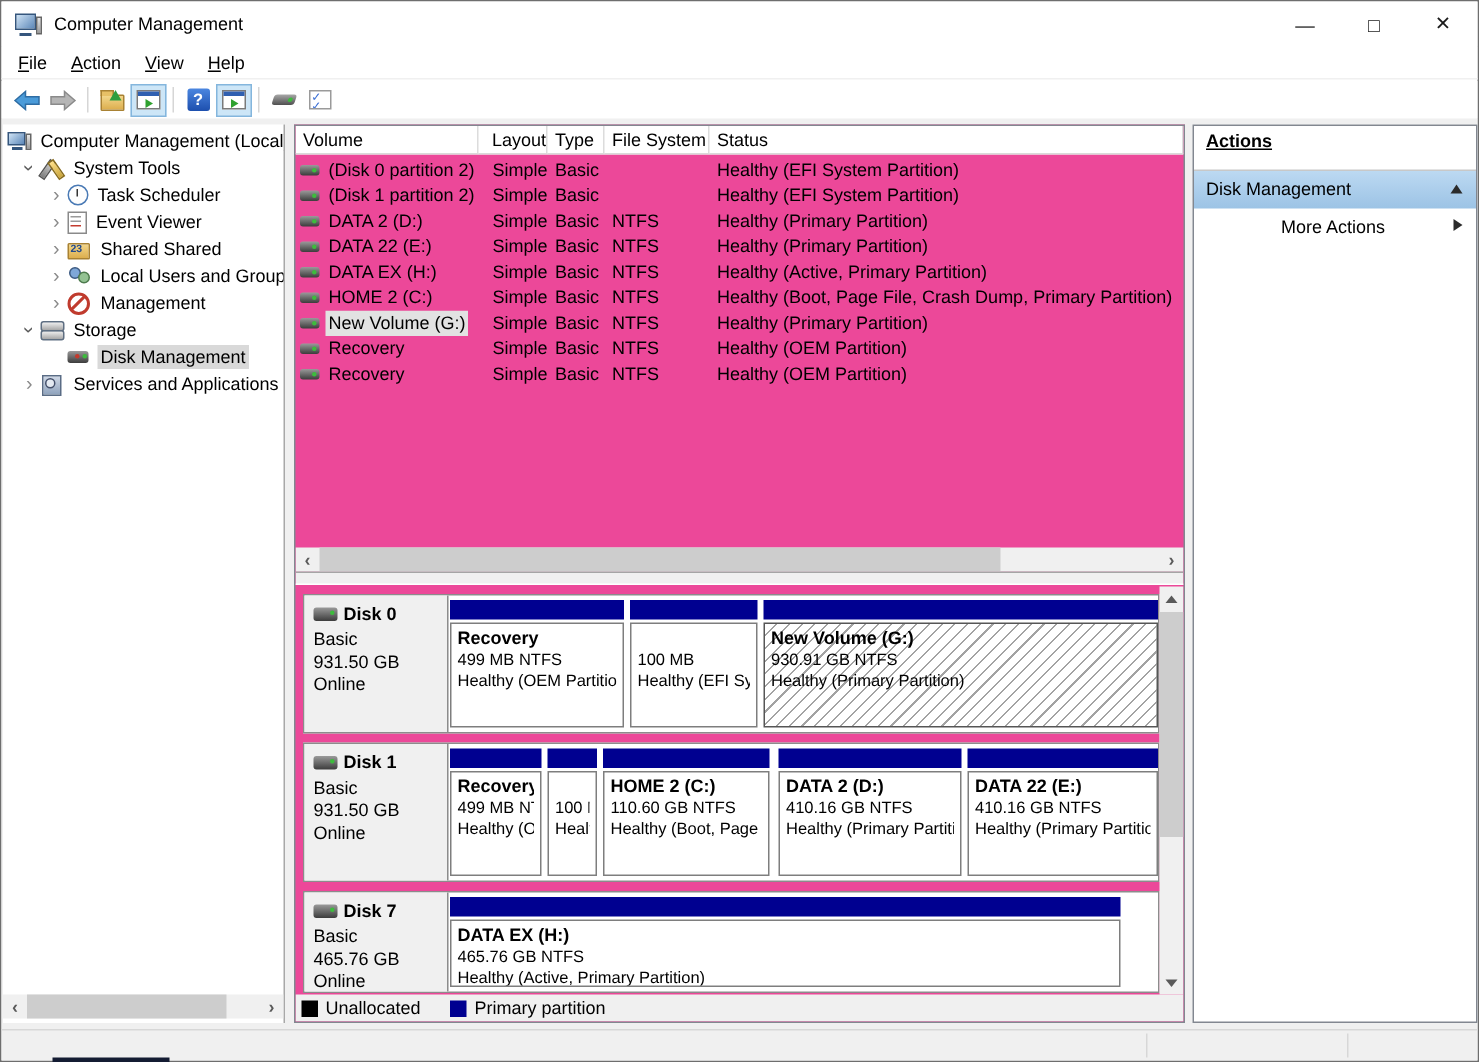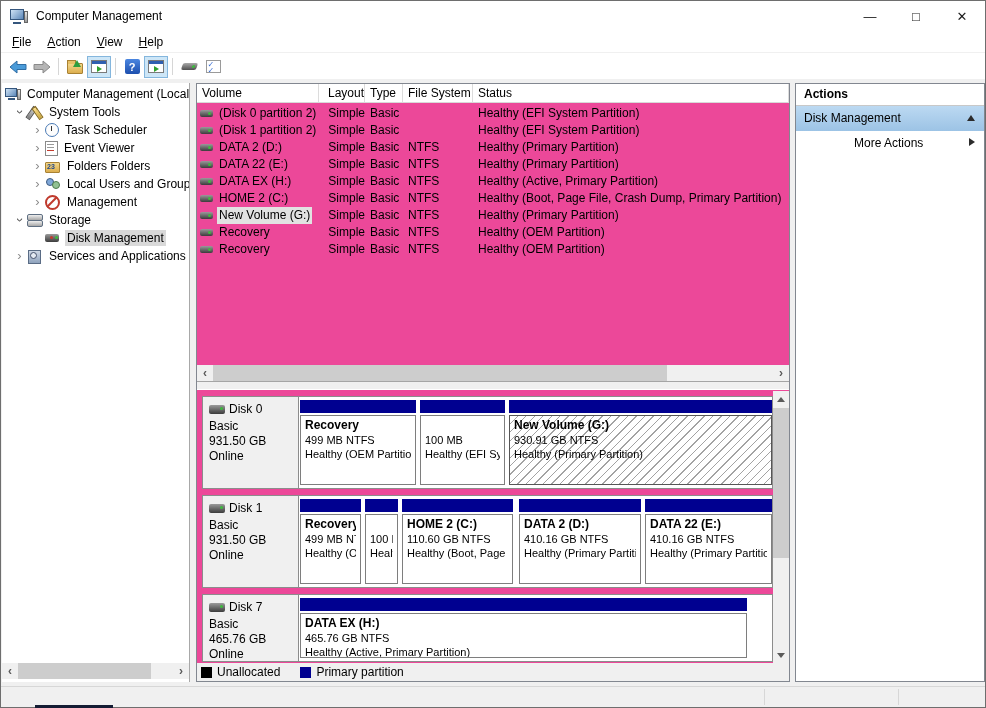--- a/index.html
+++ b/index.html
@@ -113,40 +113,40 @@
   .tri-up{width:0;height:0;border-left:4px solid transparent;border-right:4px solid transparent;border-bottom:5px solid #5a5a5a;}
   .tri-down{width:0;height:0;border-left:4px solid transparent;border-right:4px solid transparent;border-top:5px solid #5a5a5a;}
   .sb-thumb-v{position:absolute;left:0;width:16px;background:var(--sbthumb);}
 
   
   .splitter{position:absolute;left:0;right:0;height:9px;background:#f0f0f0;border-top:1px solid #a5a5a5;border-bottom:1px solid #ffffff;}
 
   
   .disk-row{position:absolute;left:5px;width:571px;border:1px solid #8c8c8c;background:#fff;}
   .disk-hdr{position:absolute;left:0;top:0;bottom:0;width:96px;background:#f0f0f0;border-right:1px solid #8c8c8c;padding:5px 0 0 6px;overflow:hidden;}
-  .dh-title{display:flex;align-items:center;font-weight:normal;margin-bottom:3px;white-space:nowrap;}
+  .dh-title{display:flex;align-items:center;font-weight:bold;margin-bottom:3px;white-space:nowrap;}
   .drive-icon{width:16px;height:9px;background:linear-gradient(#9a9a9a,#3c3c3c);border-radius:2px;position:relative;flex:none;margin-right:4px;}
   .drive-icon::after{content:"";position:absolute;right:2px;top:2px;width:3px;height:3px;background:#3dbb3d;border-radius:50%;}
   .dh-line{line-height:15px;font-size:12px;white-space:nowrap;}
   .part{position:absolute;top:3px;bottom:3px;}
   .band{height:13px;background:var(--navy);}
   .pbox{position:absolute;left:0;right:0;top:15px;bottom:0;border:1px solid #7e7e7e;background:#fff;padding:2px 4px;overflow:hidden;}
   .part.psel .pbox{background:repeating-linear-gradient(135deg,#ffffff 0 5px,#a3a3a3 5px 6px);border-color:#565656;}
   .pname{font-weight:bold;font-size:12px;height:15px;line-height:15px;white-space:nowrap;overflow:hidden;}
   .pline{font-size:11px;line-height:14px;white-space:nowrap;overflow:hidden;}
 
   
   .legend{position:absolute;left:0;right:0;bottom:0;height:18px;background:#f0f0f0;display:flex;align-items:center;padding-left:4px;gap:6px;}
   .leg-item{display:flex;align-items:center;gap:5px;margin-right:14px;}
   .leg-sq{width:11px;height:11px;flex:none;}
   .leg-sq.black{background:#000;}
   .leg-sq.navy{background:var(--navy);}
 
   
-  .act-title{height:22px;line-height:21px;font-weight:bold;padding-left:8px;border-bottom:1px solid #c8c8c8;}
+  .act-title{height:30px;line-height:21px;font-weight:bold;padding-left:8px;border-bottom:1px solid #c8c8c8;text-decoration:underline;}
   .act-group{height:25px;line-height:24px;padding-left:8px;background:linear-gradient(var(--act1),var(--act2));position:relative;}
   .act-group .tri{position:absolute;right:9px;top:9px;width:0;height:0;border-left:4px solid transparent;border-right:4px solid transparent;border-bottom:6px solid #2b2b2b;}
   .act-more{height:25px;line-height:24px;padding-left:58px;position:relative;}
   .act-more .tri{position:absolute;right:9px;top:7px;width:0;height:0;border-top:4px solid transparent;border-bottom:4px solid transparent;border-left:6px solid #2b2b2b;}
 
   
   .statusbar{position:absolute;left:1px;right:1px;bottom:1px;height:21px;background:#f0f0f0;border-top:1px solid #d7d7d7;}
   .status-sep{position:absolute;top:2px;bottom:2px;width:1px;background:#d7d7d7;}
   .taskbar-artifact{position:absolute;left:35px;bottom:0;width:78px;height:3px;background:#141c33;}
 </style>
@@ -239,21 +239,21 @@
         <span class="tlabel">Task Scheduler</span>
       </div>
       <div class="tree-item lvl2">
         <span class="exp">›</span>
         <span class="ti ti-event"></span>
         <span class="tlabel">Event Viewer</span>
       </div>
       <div class="tree-item lvl2">
         <span class="exp">›</span>
         <span class="ti ti-shared"></span>
-        <span class="tlabel">Folders Folders</span>
+        <span class="tlabel">Shared Shared</span>
       </div>
       <div class="tree-item lvl2">
         <span class="exp">›</span>
         <span class="ti ti-users"></span>
         <span class="tlabel">Local Users and Groups</span>
       </div>
       <div class="tree-item lvl2">
         <span class="exp">›</span>
         <span class="ti ti-perf"></span>
         <span class="tlabel">Management</span>

